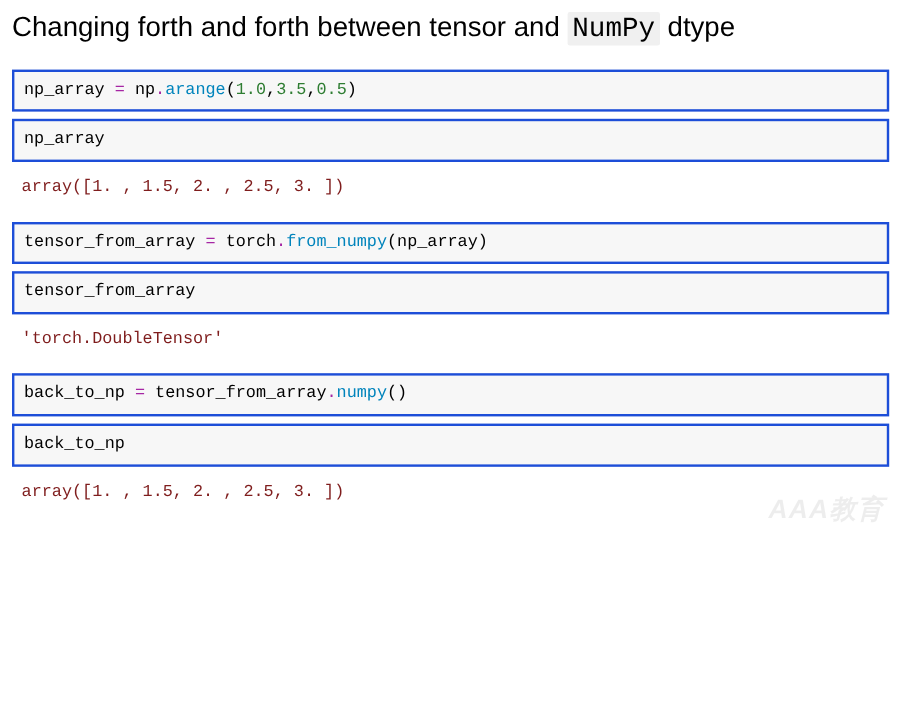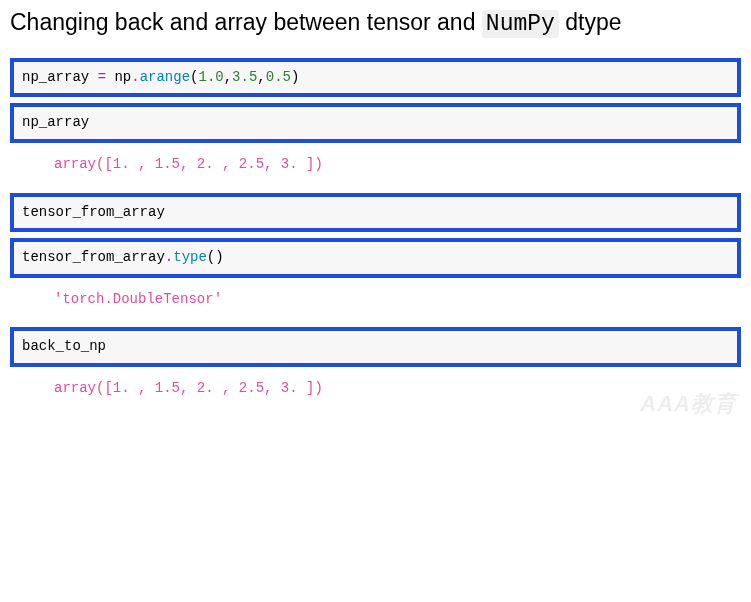--- a/index.html
+++ b/index.html
@@ -28,55 +28,55 @@
   .cell-in, .cell-out {
     font-family: Consolas, "Courier New", monospace;
     font-size: 14px;
     line-height: 1.4;
     white-space: pre;
     padding: 6px 8px;
     margin: 0 0 6px 0;
   }
   .cell-in {
     background: #f7f7f7;
-    border: 4px solid #1d4ed8;
+    border: 2px solid #1d4ed8;
     color: #000;
   }
   .cell-out {
     background: #ffffff;
-    color: #ec4899;
+    color: #7f1d1d;
     margin-bottom: 12px;
-    margin-left: 36px;
   }
   .tok-op { color: #a626a4; }
   .tok-fn { color: #0184bc; }
   .tok-num { color: #2e7d32; }
   .watermark {
     position: absolute;
     right: 14px;
     bottom: 8px;
     color: rgba(0,0,0,0.07);
     font-weight: 700;
     font-style: italic;
     font-size: 22px;
     letter-spacing: 1px;
     pointer-events: none;
   }
 </style>
 </head>
 <body>
 
 <h1 class="title">
-  <span>Changing back and array between tensor and </span><span class="hl">NumPy</span><span> dtype</span>
+  <span>Changing forth and forth between tensor and </span><span class="hl">NumPy</span><span> dtype</span>
 </h1>
 
 <div id="cells">
     <div class="cell-in"><span>np_array </span><span class="tok-op">=</span><span> np</span><span class="tok-op">.</span><span class="tok-fn">arange</span><span>(</span><span class="tok-num">1.0</span><span>,</span><span class="tok-num">3.5</span><span>,</span><span class="tok-num">0.5</span><span>)</span></div>
     <div class="cell-in"><span>np_array</span></div>
     <div class="cell-out">array([1. , 1.5, 2. , 2.5, 3. ])</div>
+    <div class="cell-in"><span>tensor_from_array </span><span class="tok-op">=</span><span> torch</span><span class="tok-op">.</span><span class="tok-fn">from_numpy</span><span>(np_array)</span></div>
     <div class="cell-in"><span>tensor_from_array</span></div>
-    <div class="cell-in"><span>tensor_from_array</span><span class="tok-op">.</span><span class="tok-fn">type</span><span>()</span></div>
     <div class="cell-out">'torch.DoubleTensor'</div>
+    <div class="cell-in"><span>back_to_np </span><span class="tok-op">=</span><span> tensor_from_array</span><span class="tok-op">.</span><span class="tok-fn">numpy</span><span>()</span></div>
     <div class="cell-in"><span>back_to_np</span></div>
     <div class="cell-out">array([1. , 1.5, 2. , 2.5, 3. ])</div>
   </div>
 
 <div class="watermark">AAA教育</div>
 
 </body></html>

